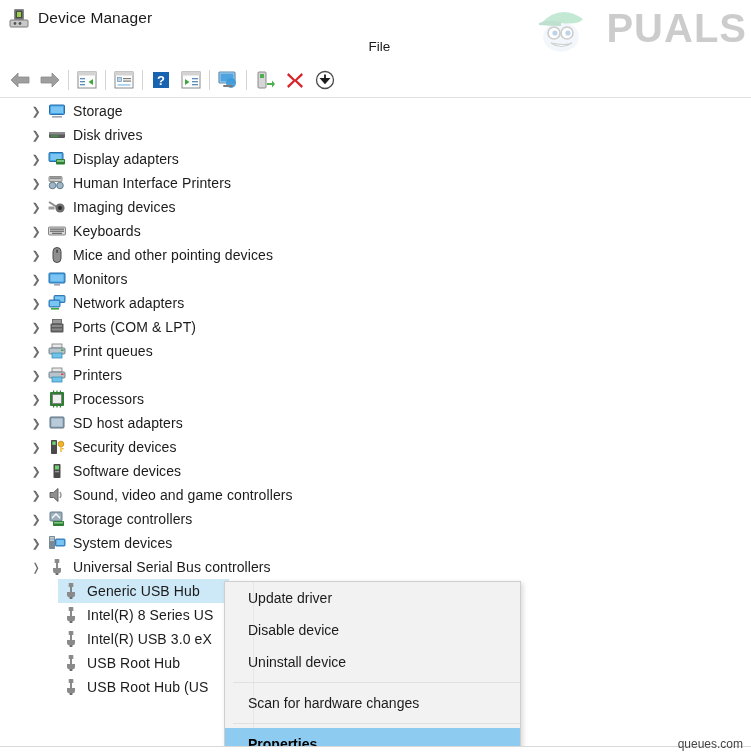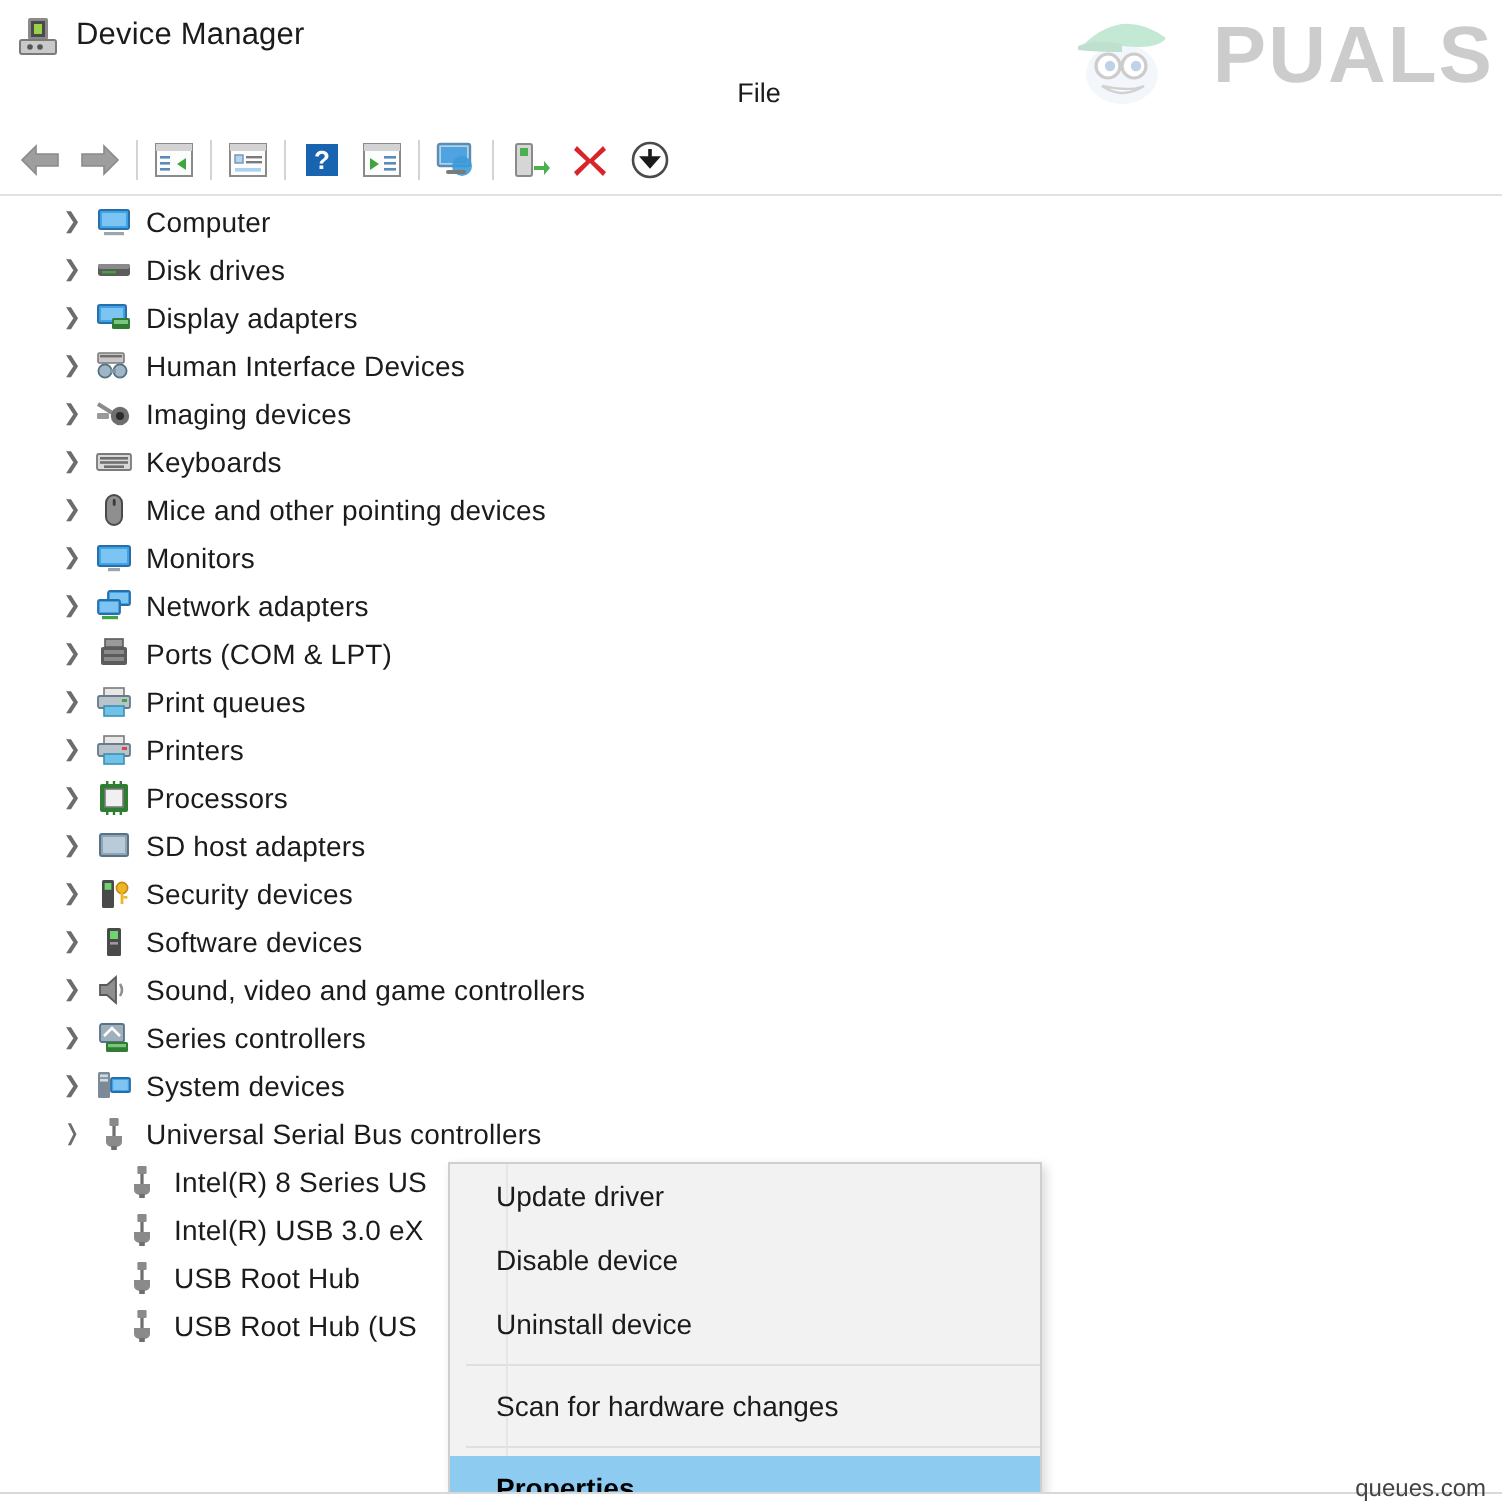--- a/index.html
+++ b/index.html
@@ -314,21 +314,21 @@
 
     <div class="row depth1">
       <div class="chev">❯</div>
       <div class="ico">
         <svg width="18" height="18" viewBox="0 0 18 18">
             <rect x="1.5" y="3" width="15" height="9.5" rx="1" fill="#3ea3e8" stroke="#2a6ea8" stroke-width="1"></rect>
             <rect x="3" y="4.5" width="12" height="6.5" fill="#7cc5f2"></rect>
             <rect x="4" y="14" width="10" height="1.6" fill="#9aa5ad"></rect>
           </svg>
       </div>
-      <div class="lbl">Computer</div>
+      <div class="lbl">Storage</div>
     </div>
 
     <div class="row depth1">
       <div class="chev">❯</div>
       <div class="ico">
         <svg width="18" height="18" viewBox="0 0 18 18">
             <rect x="1" y="6" width="16" height="6" rx="1.2" fill="#5c5c5c"></rect>
             <rect x="1" y="6" width="16" height="2.5" rx="1.2" fill="#8a8a8a"></rect>
             <rect x="3" y="9.5" width="7" height="1.2" fill="#3fa63f"></rect>
           </svg>
@@ -353,21 +353,21 @@
       <div class="chev">❯</div>
       <div class="ico">
         <svg width="18" height="18" viewBox="0 0 18 18">
             <rect x="1" y="2.5" width="13" height="5" rx="0.8" fill="#c8c8c8" stroke="#7a7a7a" stroke-width="0.8"></rect>
             <rect x="2" y="3.5" width="11" height="1.2" fill="#6e6e6e"></rect>
             <circle cx="4.5" cy="11.5" r="3.3" fill="#9fb6c9" stroke="#55707f" stroke-width="0.9"></circle>
             <circle cx="12" cy="11.5" r="3.3" fill="#9fb6c9" stroke="#55707f" stroke-width="0.9"></circle>
             <rect x="7" y="10.5" width="3" height="2" fill="#7f97a8"></rect>
           </svg>
       </div>
-      <div class="lbl">Human Interface Devices</div>
+      <div class="lbl">Human Interface Printers</div>
     </div>
 
     <div class="row depth1">
       <div class="chev">❯</div>
       <div class="ico">
         <svg width="18" height="18" viewBox="0 0 18 18">
             <path d="M1 4 L9 9" stroke="#8a8a8a" stroke-width="2"></path>
             <rect x="0.5" y="8.5" width="6" height="3" rx="0.6" fill="#9a9a9a"></rect>
             <circle cx="12" cy="10" r="4.6" fill="#6e6e6e"></circle>
             <circle cx="12" cy="10" r="2" fill="#2b2b2b"></circle>
@@ -535,21 +535,21 @@
     <div class="row depth1">
       <div class="chev">❯</div>
       <div class="ico">
         <svg width="18" height="18" viewBox="0 0 18 18">
             <rect x="2" y="2" width="12" height="9" rx="1" fill="#9fb0bd" stroke="#5a7285" stroke-width="0.9"></rect>
             <path d="M4 8 L8 4 L12 8" stroke="#ffffff" stroke-width="1.3" fill="none"></path>
             <rect x="5" y="11" width="11" height="5" rx="0.8" fill="#2f7d32"></rect>
             <rect x="6" y="12" width="9" height="1.6" fill="#7cc47f"></rect>
           </svg>
       </div>
-      <div class="lbl">Series controllers</div>
+      <div class="lbl">Storage controllers</div>
     </div>
 
     <div class="row depth1">
       <div class="chev">❯</div>
       <div class="ico">
         <svg width="18" height="18" viewBox="0 0 18 18">
             <rect x="1" y="2" width="6" height="13" rx="0.8" fill="#7a8a96"></rect>
             <rect x="2" y="3.2" width="4" height="1.4" fill="#cfd9e0"></rect>
             <rect x="2" y="5.4" width="4" height="1.4" fill="#cfd9e0"></rect>
             <rect x="7.5" y="5" width="9.5" height="7" rx="0.8" fill="#3ea3e8" stroke="#2a6ea8" stroke-width="0.9"></rect>
@@ -565,20 +565,32 @@
         <svg width="18" height="18" viewBox="0 0 18 18">
             <rect x="6.7" y="1" width="4.6" height="4" rx="0.6" fill="#8a8a8a"></rect>
             <rect x="8.2" y="5" width="1.6" height="6" fill="#6e6e6e"></rect>
             <path d="M5 10 L13 10 L13 13 Q13 15.5 9 15.5 Q5 15.5 5 13 Z" fill="#8a8a8a"></path>
             <rect x="7.6" y="15" width="2.8" height="2" fill="#6e6e6e"></rect>
           </svg>
       </div>
       <div class="lbl">Universal Serial Bus controllers</div>
     </div>
 
+    <div class="row depth2 selected">
+      <div class="selbg" style="left:58px; width:171px;"></div>
+      <div class="ico">
+        <svg width="18" height="18" viewBox="0 0 18 18">
+            <rect x="6.7" y="1" width="4.6" height="4" rx="0.6" fill="#8a8a8a"></rect>
+            <rect x="8.2" y="5" width="1.6" height="6" fill="#6e6e6e"></rect>
+            <path d="M5 10 L13 10 L13 13 Q13 15.5 9 15.5 Q5 15.5 5 13 Z" fill="#8a8a8a"></path>
+            <rect x="7.6" y="15" width="2.8" height="2" fill="#6e6e6e"></rect>
+          </svg>
+      </div>
+      <div class="lbl">Generic USB Hub</div>
+    </div>
 
     <div class="row depth2">
       <div class="ico">
         <svg width="18" height="18" viewBox="0 0 18 18">
             <rect x="6.7" y="1" width="4.6" height="4" rx="0.6" fill="#8a8a8a"></rect>
             <rect x="8.2" y="5" width="1.6" height="6" fill="#6e6e6e"></rect>
             <path d="M5 10 L13 10 L13 13 Q13 15.5 9 15.5 Q5 15.5 5 13 Z" fill="#8a8a8a"></path>
             <rect x="7.6" y="15" width="2.8" height="2" fill="#6e6e6e"></rect>
           </svg>
       </div>

